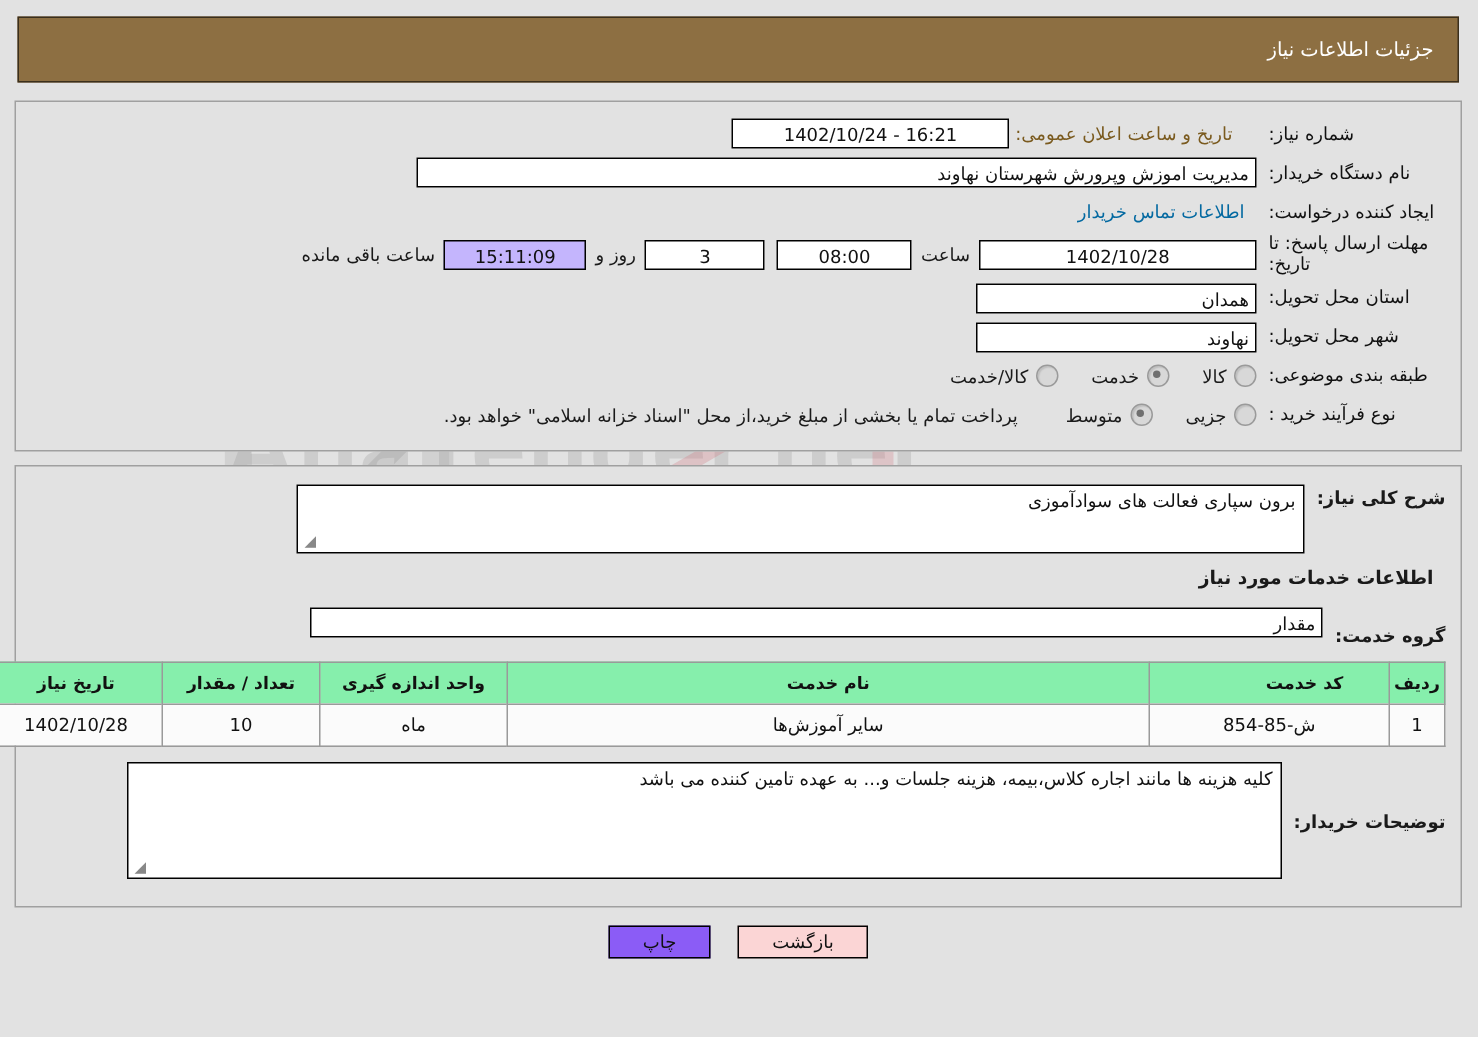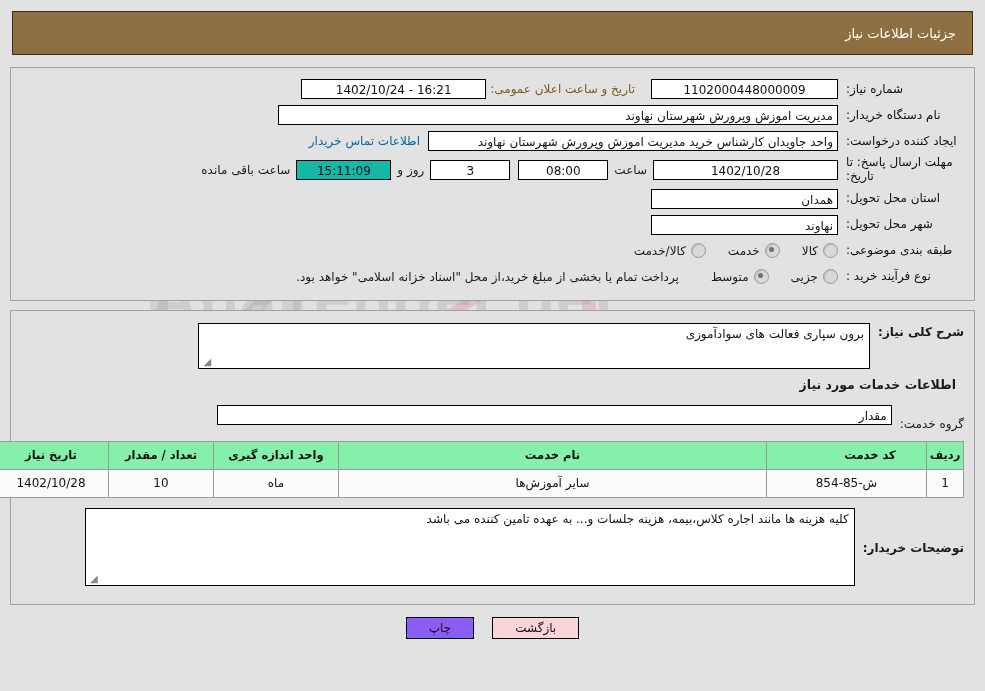--- a/index.html
+++ b/index.html
@@ -141,21 +141,21 @@
     font-size: 12px;
     padding: 0 4px;
     box-sizing: border-box;
     font-family: "DejaVu Sans", "Liberation Sans", sans-serif;
     color: #111;
     text-align: right;
     white-space: nowrap;
     overflow: hidden;
   }
   .inp.ctr { text-align: center; }
-  .inp.yellow { background: #14b8a6; }
+  .inp.yellow { background: #c4b5fd; }
 
   .w-need   { width: 187px; }
   .w-org    { width: 560px; }
   .w-req    { width: 410px; }
   .w-date   { width: 185px; }
   .w-time   { width: 90px; }
   .w-days   { width: 95px; }
   .w-count  { width: 80px; }
   .w-pdate  { width: 185px; }
   .w-prov   { width: 187px; }
@@ -251,21 +251,21 @@
   }
   .ta-general { width: 672px; height: 46px; }
   .ta-notes   { width: 770px; height: 78px; }
 
   .sub-head {
     font-size: 12.5px;
     font-weight: bold;
     margin: 6px 8px 8px 0;
   }
   .svc-row { display: flex; align-items: center; direction: rtl; margin: 0 0 10px 0; }
-  .svc-lbl { font-size: 12px; font-weight: normal; padding-left: 8px; white-space: nowrap; margin-top: 17px; }
+  .svc-lbl { font-size: 12px; font-weight: bold; padding-left: 8px; white-space: nowrap; margin-top: 17px; }
   .w-svc { width: 675px; }
 
   
   table.items {
     border-collapse: collapse;
     width: 905px;
     margin: 0 auto 10px auto;
     direction: rtl;
     font-size: 12px;
     table-layout: fixed;
@@ -334,34 +334,32 @@
 <div class="page">
 
   <div class="titlebar">
     <span class="t">جزئیات اطلاعات نیاز</span>
   </div>
 
   <div class="panel top">
 
     <div class="row">
       <span class="lbl">شماره نیاز:</span>
-      <div class="inp w-need ctr">1102000448000009</div>
       <span class="sep"></span>
       <span class="pub-lbl">تاریخ و ساعت اعلان عمومی:</span>
       <div class="inp w-date ctr">16:21 - 1402/10/24</div>
     </div>
 
     <div class="row">
       <span class="lbl">نام دستگاه خریدار:</span>
       <div class="inp w-org">مدیریت اموزش وپرورش شهرستان نهاوند</div>
     </div>
 
     <div class="row">
       <span class="lbl">ایجاد کننده درخواست:</span>
-      <div class="inp w-req">واحد جاویدان کارشناس خرید  مدیریت اموزش وپرورش شهرستان نهاوند</div>
       <span class="link">اطلاعات تماس خریدار</span>
     </div>
 
     <div class="row">
       <span class="lbl two">مهلت ارسال پاسخ: تا تاریخ:</span>
       <div class="inp w-pdate ctr">1402/10/28</div>
       <span class="mini-lbl">ساعت</span>
       <div class="inp w-time ctr">08:00</div>
       <span class="sep"></span>
       <div class="inp w-count ctr">3</div>

